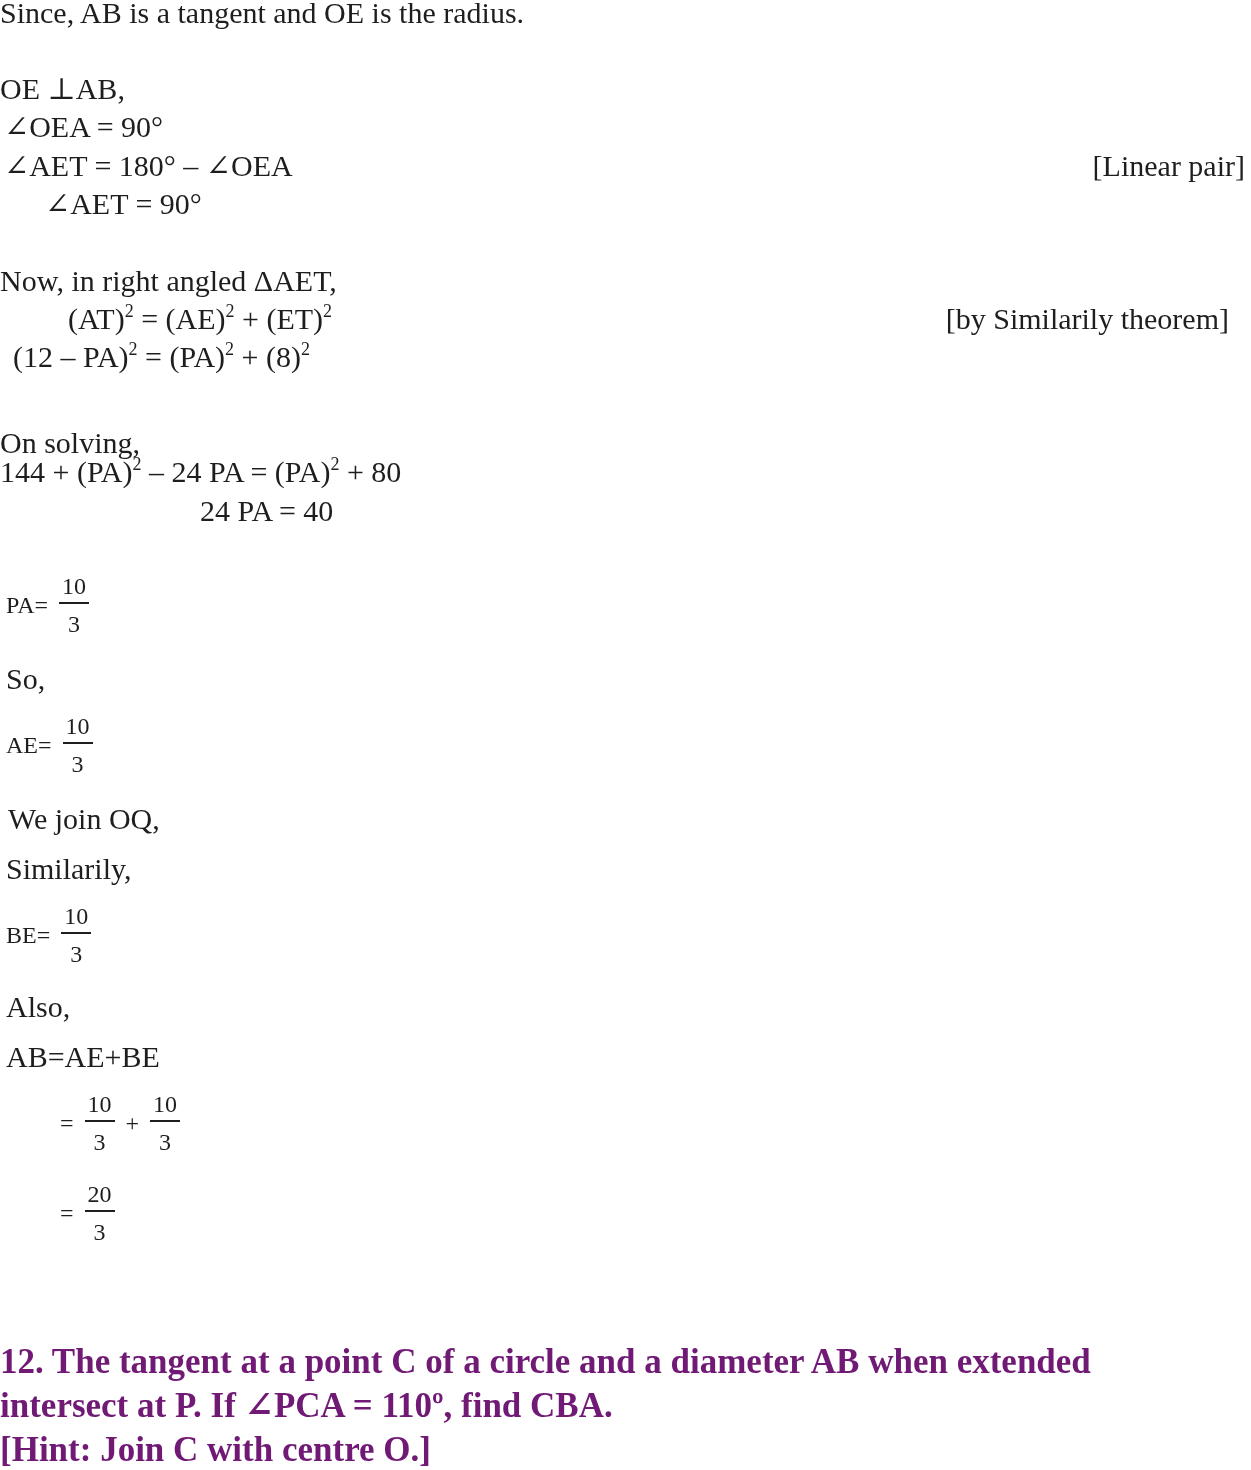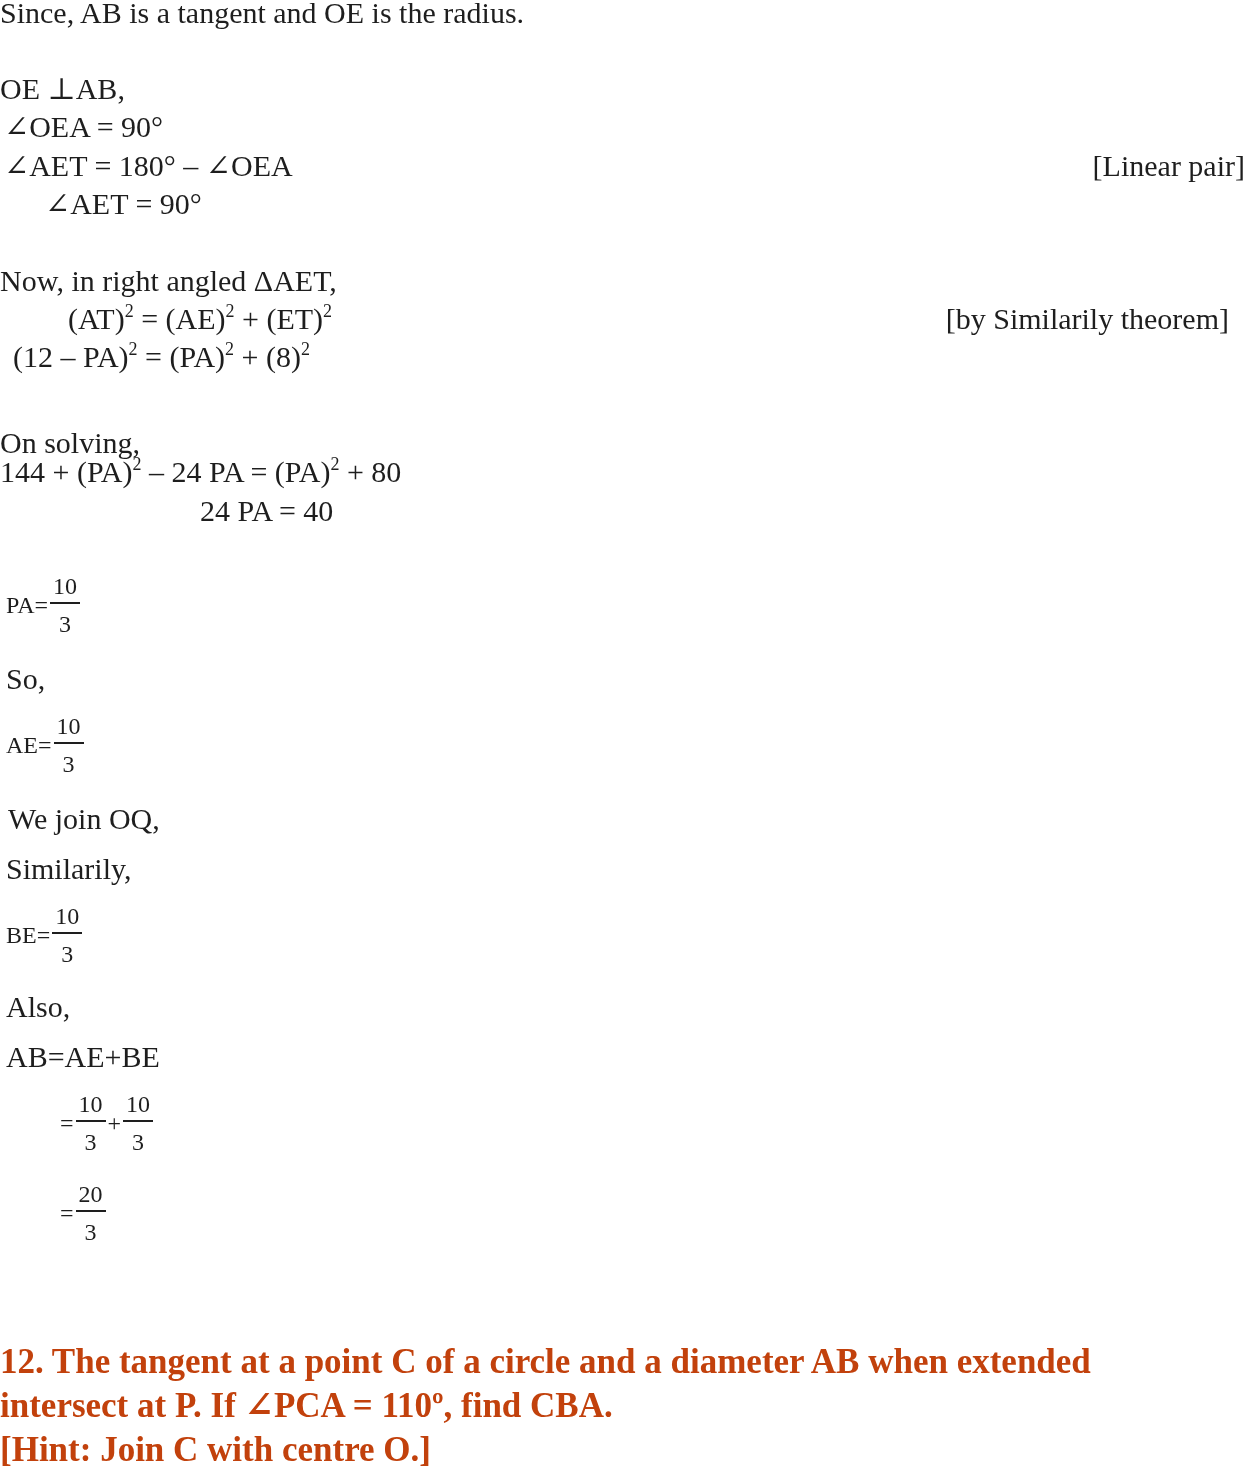--- a/index.html
+++ b/index.html
@@ -13,27 +13,27 @@
       font-size: 30px; line-height: 34px;
     }
     .right { right: 6px; text-align: right; }
     sup { font-size: 18px; vertical-align: 12px; line-height: 0; }
     .frac-row {
       position: absolute; display: flex; align-items: center; white-space: nowrap;
       font-size: 24px;
     }
     .frac {
       display: inline-flex; flex-direction: column; align-items: center;
-      margin: 0 2px; line-height: 1;
+      margin: 0 11px; line-height: 1;
     }
     .frac .num { padding: 0 3px 4px 3px; border-bottom: 2px solid #1e1e1e; }
     .frac .den { padding-top: 8px; }
     .q {
       position: absolute; left: 0; width: 1251px;
-      font-weight: bold; font-size: 35px; line-height: 44px; color: #c2410c;
+      font-weight: bold; font-size: 35px; line-height: 44px; color: #701a75;
     }
   </style>
 </head>
 <body>
 
 <div>
 
   <div class="line" style="left:0;top:-4px;">Since, AB is a tangent and OE is the radius.</div>
 
   <div class="line" style="left:0;top:72px;">OE ⊥AB,</div>

